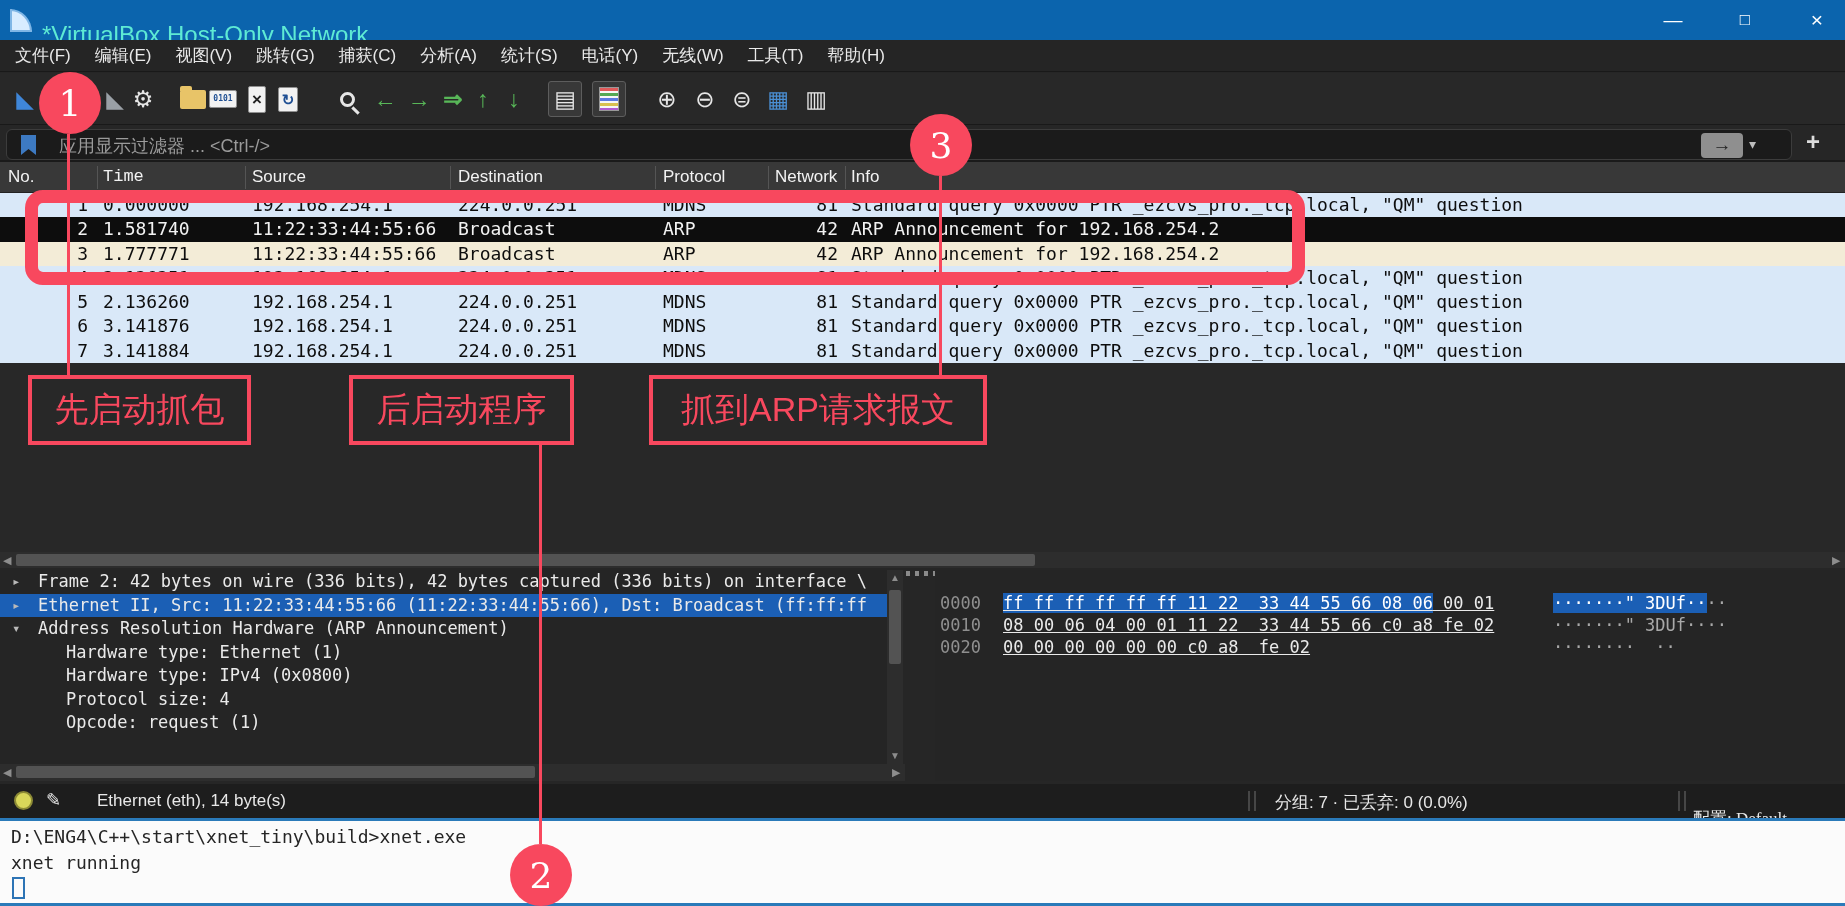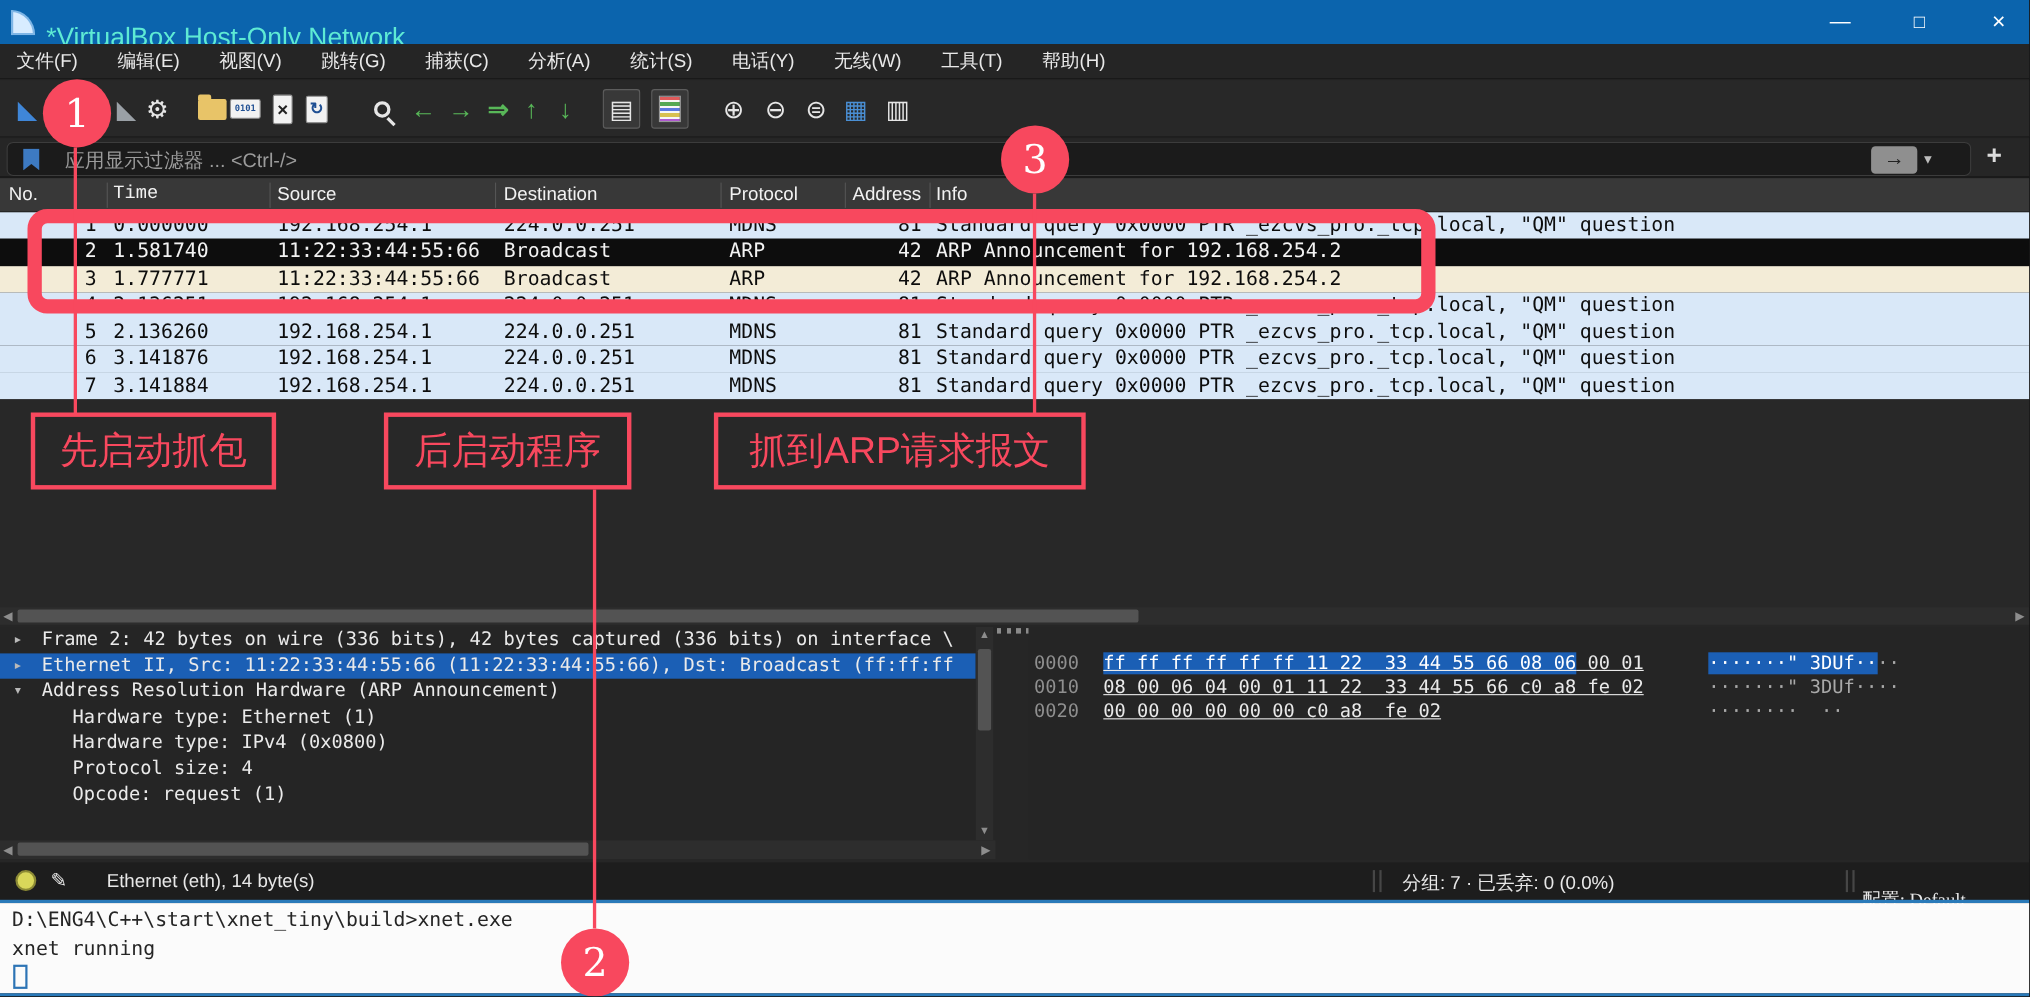--- a/index.html
+++ b/index.html
@@ -9,21 +9,21 @@
     background:#262626; font-family:"Liberation Sans", sans-serif;
     -webkit-font-smoothing:antialiased;
   }
   
   .titlebar { position:absolute; left:0; top:0; width:1845px; height:40px; background:#0b64ad; display:flex; align-items:center; }
   .fin-logo { position:absolute; left:10px; top:9px; width:22px; height:23px; background:#d8ecff; border-radius:0 100% 0 0; border:2px solid #7fb6e6; }
   .title-text { position:absolute; left:42px; top:8px; color:#5eead4; font-size:24px;margin-top:13px; }
   .winbtn { position:absolute; top:0; width:46px; height:40px; color:#fff; font-size:19px; text-align:center; line-height:40px; }
   .winbtn.min { left:1650px; } .winbtn.max { left:1722px; font-size:17px;} .winbtn.close { left:1794px; font-size:21px;}
   
-  .menubar { position:absolute; left:0; top:40px; width:1845px; height:32px; background:#252525; display:flex; align-items:center; padding-left:15px; gap:36px; border-bottom:1px solid #191919;}
+  .menubar { position:absolute; left:0; top:40px; width:1845px; height:32px; background:#252525; display:flex; align-items:center; padding-left:15px; gap:24px; border-bottom:1px solid #191919;}
   .menu-item { color:#e9e9e9; font-size:17px; white-space:nowrap; }
   
   .toolbar { position:absolute; left:0; top:73px; width:1845px; height:52px; background:#282828; border-bottom:1px solid #191919; }
   .tbtn { position:absolute; top:8px; width:34px; height:36px; display:flex; align-items:center; justify-content:center; font-size:23px; color:#e6e6e6; }
   .fin1 { color:#3f86d8; } .fin2 { color:#9aa0a6; }
   .green { color:#58b758; font-weight:bold; } .blue { color:#4a8fd4; }
   .doc-ic { background:#f2f2f2; border:1px solid #909090; border-radius:2px; color:#1f4f93; font-size:15px; line-height:1; padding:4px 3px; font-weight:bold; }
   .bin { font-size:8px; letter-spacing:0; font-family:"DejaVu Sans Mono",monospace; }
   .closeg { color:#222; font-size:17px; }
   .folder { width:26px; height:19px; background:#e8c468; border-radius:2px; position:relative; }
@@ -171,21 +171,21 @@
     </div>
     <span class="add-filter-btn">+</span>
   </div>
 
   <div class="pkt-header">
     <span class="h-no">No.</span>
     <span class="h-time">Time</span>
     <span class="h-src">Source</span>
     <span class="h-dst">Destination</span>
     <span class="h-proto">Protocol</span>
-    <span class="h-len">Address</span>
+    <span class="h-len">Network</span>
     <span class="h-info">Info</span>
     <i class="hsep" style="left:97px"></i>
     <i class="hsep" style="left:245px"></i>
     <i class="hsep" style="left:450px"></i>
     <i class="hsep" style="left:655px"></i>
     <i class="hsep" style="left:768px"></i>
     <i class="hsep" style="left:845px"></i>
   </div>
 
   <div class="rows">

